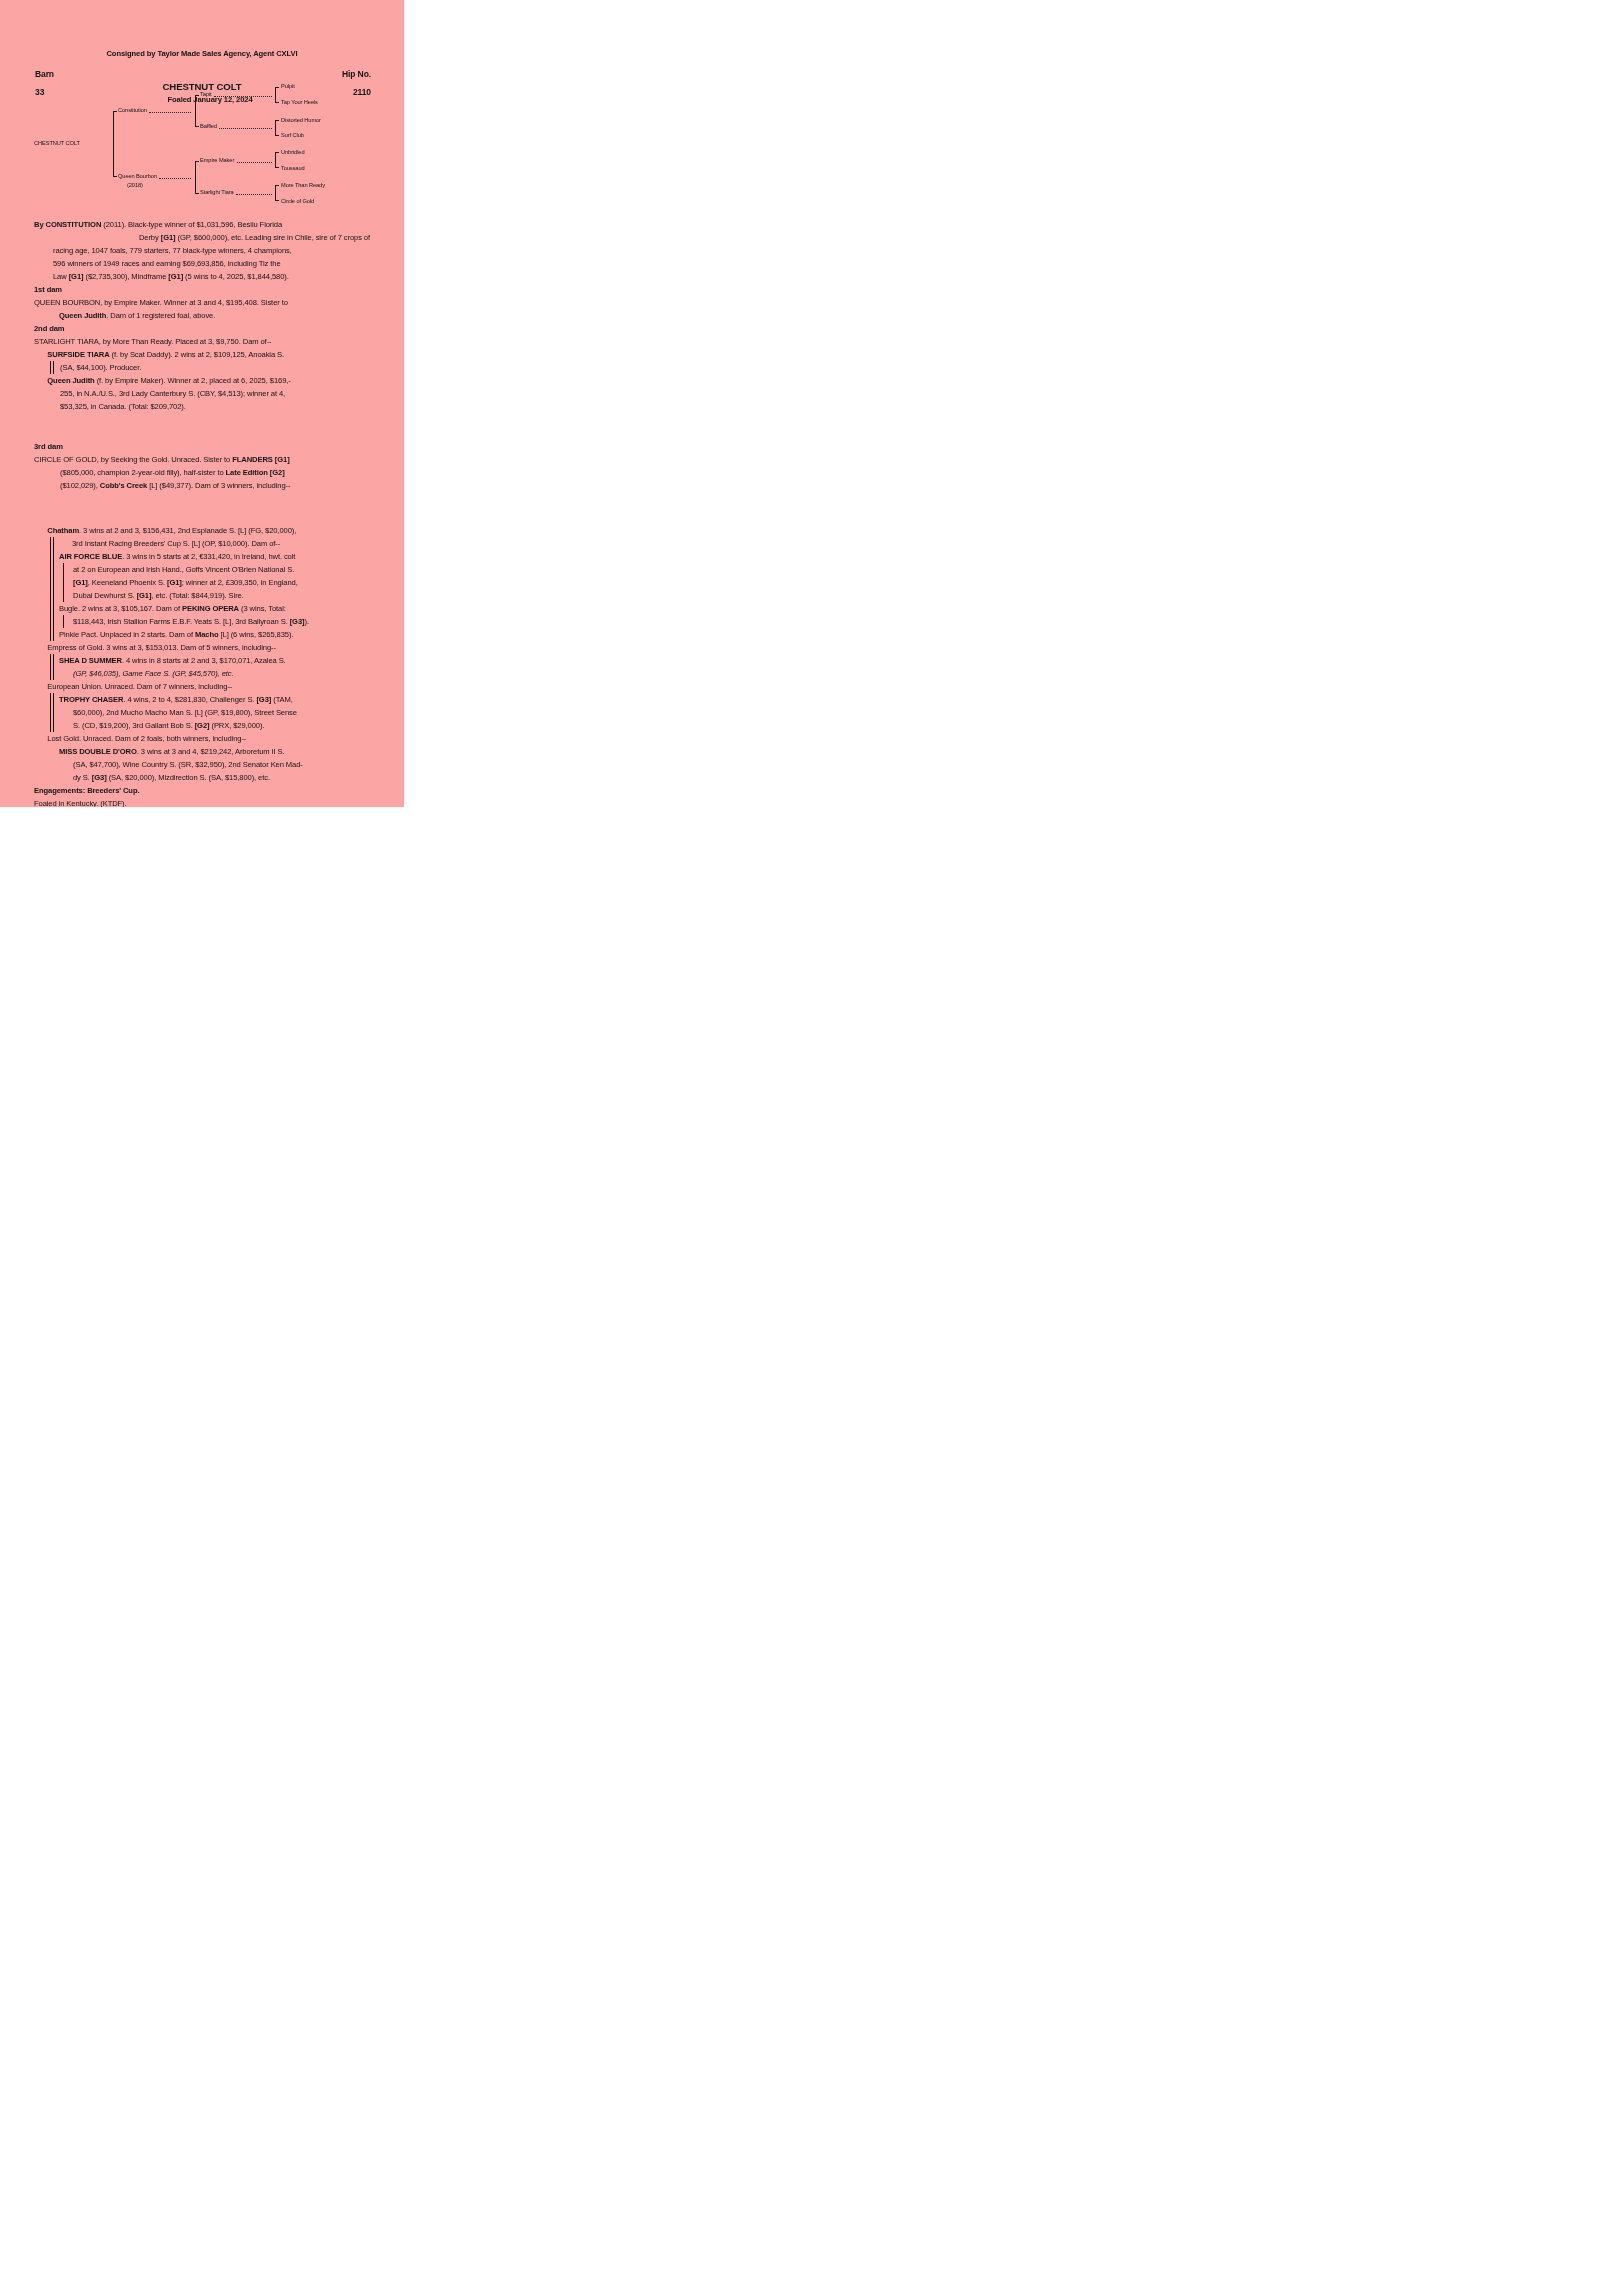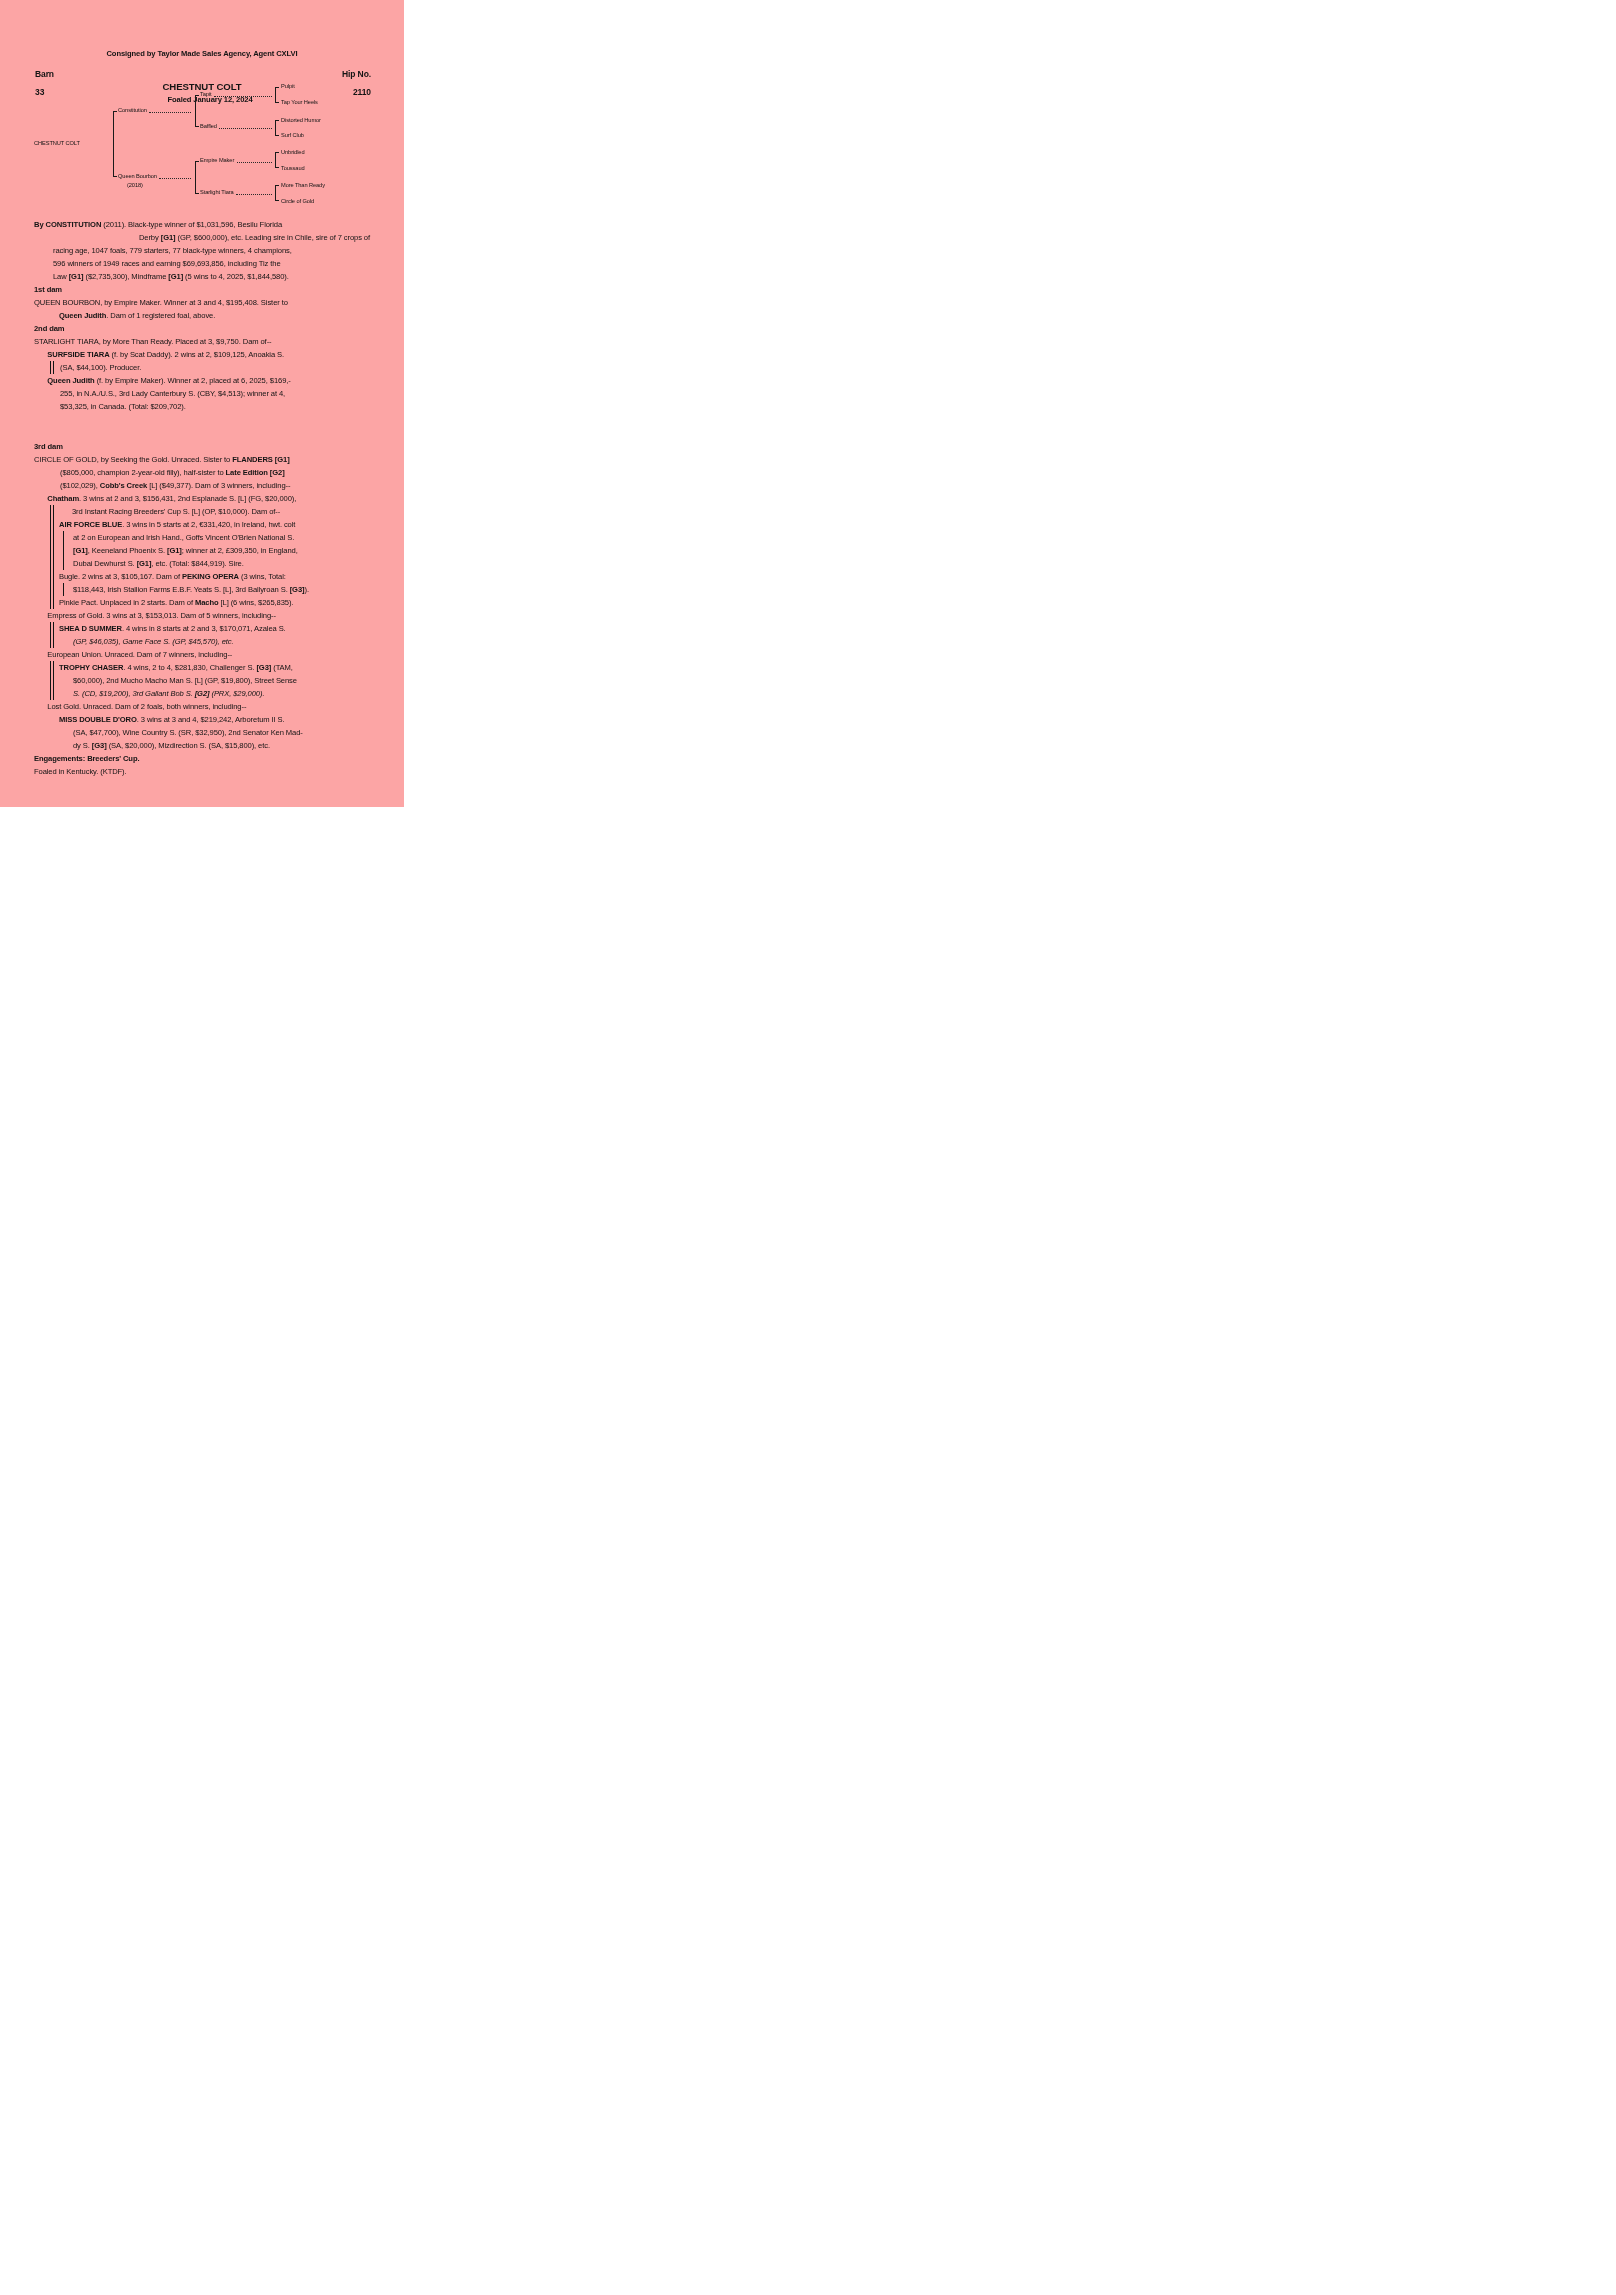--- a/index.html
+++ b/index.html
@@ -133,36 +133,36 @@
       <div class="tl" style="padding-left: 0px;"><span>STARLIGHT TIARA, by More Than Ready. Placed at 3, $9,750. Dam of--</span></div>
       <div class="tl" style="padding-left: 13.3px;"><span class="b">SURFSIDE TIARA</span><span> (f. by Scat Daddy). 2 wins at 2, $109,125, Anoakia S.</span></div>
       <div class="tl" style="padding-left: 26px;"><span class="cbar" style="left: 16px;"></span><span class="cbar" style="left: 19px;"></span><span>(SA, $44,100). Producer.</span></div>
       <div class="tl" style="padding-left: 13.3px;"><span class="b">Queen Judith</span><span> (f. by Empire Maker). Winner at 2, placed at 6, 2025, $169,-</span></div>
       <div class="tl" style="padding-left: 26px;"><span>255, in N.A./U.S., 3rd Lady Canterbury S. (CBY, $4,513); winner at 4,</span></div>
       <div class="tl" style="padding-left: 26px;"><span>$53,325, in Canada. (Total: $209,702).</span></div>
       <div class="tl" style="padding-left: 0px; margin-top: 27px;"><span class="b">3rd dam</span></div>
       <div class="tl" style="padding-left: 0px;"><span>CIRCLE OF GOLD, by Seeking the Gold. Unraced. Sister to </span><span class="b">FLANDERS [G1]</span></div>
       <div class="tl" style="padding-left: 26px;"><span>($805,000, champion 2-year-old filly), half-sister to </span><span class="b">Late Edition [G2]</span></div>
       <div class="tl" style="padding-left: 26px;"><span>($102,029), </span><span class="b">Cobb's Creek</span><span> [L] ($49,377). Dam of 3 winners, including--</span></div>
-      <div class="tl" style="padding-left: 13.3px;"><span class="b">Chatham</span><span>. 3 wins at 2 and 3, $156,431, 2nd Esplanade S. [L] (FG, $20,000),</span></div>
+      <div class="tl" style="padding-left: 13.3px; margin-top: 32px;"><span class="b">Chatham</span><span>. 3 wins at 2 and 3, $156,431, 2nd Esplanade S. [L] (FG, $20,000),</span></div>
       <div class="tl" style="padding-left: 38px;"><span class="cbar" style="left: 16px;"></span><span class="cbar" style="left: 19px;"></span><span>3rd Instant Racing Breeders' Cup S. [L] (OP, $10,000). Dam of--</span></div>
       <div class="tl" style="padding-left: 25px;"><span class="cbar" style="left: 16px;"></span><span class="cbar" style="left: 19px;"></span><span class="b">AIR FORCE BLUE</span><span>. 3 wins in 5 starts at 2, €331,420, in Ireland, hwt. colt</span></div>
       <div class="tl" style="padding-left: 39px;"><span class="cbar" style="left: 16px;"></span><span class="cbar" style="left: 19px;"></span><span class="cbar" style="left: 28.5px;"></span><span>at 2 on European and Irish Hand., Goffs Vincent O'Brien National S.</span></div>
       <div class="tl" style="padding-left: 39px;"><span class="cbar" style="left: 16px;"></span><span class="cbar" style="left: 19px;"></span><span class="cbar" style="left: 28.5px;"></span><span class="b">[G1]</span><span>, Keeneland Phoenix S. </span><span class="b">[G1]</span><span>; winner at 2, £309,350, in England,</span></div>
       <div class="tl" style="padding-left: 39px;"><span class="cbar" style="left: 16px;"></span><span class="cbar" style="left: 19px;"></span><span class="cbar" style="left: 28.5px;"></span><span>Dubai Dewhurst S. </span><span class="b">[G1]</span><span>, etc. (Total: $844,919). Sire.</span></div>
       <div class="tl" style="padding-left: 25px;"><span class="cbar" style="left: 16px;"></span><span class="cbar" style="left: 19px;"></span><span>Bugle. 2 wins at 3, $105,167. Dam of </span><span class="b">PEKING OPERA</span><span> (3 wins, Total:</span></div>
       <div class="tl" style="padding-left: 39px;"><span class="cbar" style="left: 16px;"></span><span class="cbar" style="left: 19px;"></span><span class="cbar" style="left: 28.5px;"></span><span>$118,443, Irish Stallion Farms E.B.F. Yeats S. [L], 3rd Ballyroan S. </span><span class="b">[G3]</span><span>).</span></div>
       <div class="tl" style="padding-left: 25px;"><span class="cbar" style="left: 16px;"></span><span class="cbar" style="left: 19px;"></span><span>Pinkie Pact. Unplaced in 2 starts. Dam of </span><span class="b">Macho</span><span> [L] (6 wins, $265,835).</span></div>
       <div class="tl" style="padding-left: 13.3px;"><span>Empress of Gold. 3 wins at 3, $153,013. Dam of 5 winners, including--</span></div>
       <div class="tl" style="padding-left: 25px;"><span class="cbar" style="left: 16px;"></span><span class="cbar" style="left: 19px;"></span><span class="b">SHEA D SUMMER</span><span>. 4 wins in 8 starts at 2 and 3, $170,071, Azalea S.</span></div>
       <div class="tl" style="padding-left: 39px; font-style: italic;"><span class="cbar" style="left: 16px;"></span><span class="cbar" style="left: 19px;"></span><span>(GP, $46,035), Game Face S. (GP, $45,570), etc.</span></div>
       <div class="tl" style="padding-left: 13.3px;"><span>European Union. Unraced. Dam of 7 winners, including--</span></div>
       <div class="tl" style="padding-left: 25px;"><span class="cbar" style="left: 16px;"></span><span class="cbar" style="left: 19px;"></span><span class="b">TROPHY CHASER</span><span>. 4 wins, 2 to 4, $281,830, Challenger S. </span><span class="b">[G3]</span><span> (TAM,</span></div>
       <div class="tl" style="padding-left: 39px;"><span class="cbar" style="left: 16px;"></span><span class="cbar" style="left: 19px;"></span><span>$60,000), 2nd Mucho Macho Man S. [L] (GP, $19,800), Street Sense</span></div>
-      <div class="tl" style="padding-left: 39px; font-style: italic;"><span class="cbar" style="left: 16px;"></span><span class="cbar" style="left: 19px;"></span><span>S. (CD, $19,200), 3rd Gallant Bob S. </span><span class="b">[G2]</span><span> (PRX, $29,000).</span></div>
+      <div class="tl" style="padding-left: 39px;"><span class="cbar" style="left: 16px;"></span><span class="cbar" style="left: 19px;"></span><span>S. (CD, $19,200), 3rd Gallant Bob S. </span><span class="b">[G2]</span><span> (PRX, $29,000).</span></div>
       <div class="tl" style="padding-left: 13.3px;"><span>Lost Gold. Unraced. Dam of 2 foals, both winners, including--</span></div>
       <div class="tl" style="padding-left: 25px;"><span class="b">MISS DOUBLE D'ORO</span><span>. 3 wins at 3 and 4, $219,242, Arboretum II S.</span></div>
       <div class="tl" style="padding-left: 39px;"><span>(SA, $47,700), Wine Country S. (SR, $32,950), 2nd Senator Ken Mad-</span></div>
       <div class="tl" style="padding-left: 39px;"><span>dy S. </span><span class="b">[G3]</span><span> (SA, $20,000), Mizdirection S. (SA, $15,800), etc.</span></div>
       <div class="tl" style="padding-left: 0px;"><span class="b">Engagements: Breeders' Cup.</span></div>
       <div class="tl" style="padding-left: 0px;"><span>Foaled in Kentucky. (KTDF).</span></div>
     </div>
 
 </div>
 

